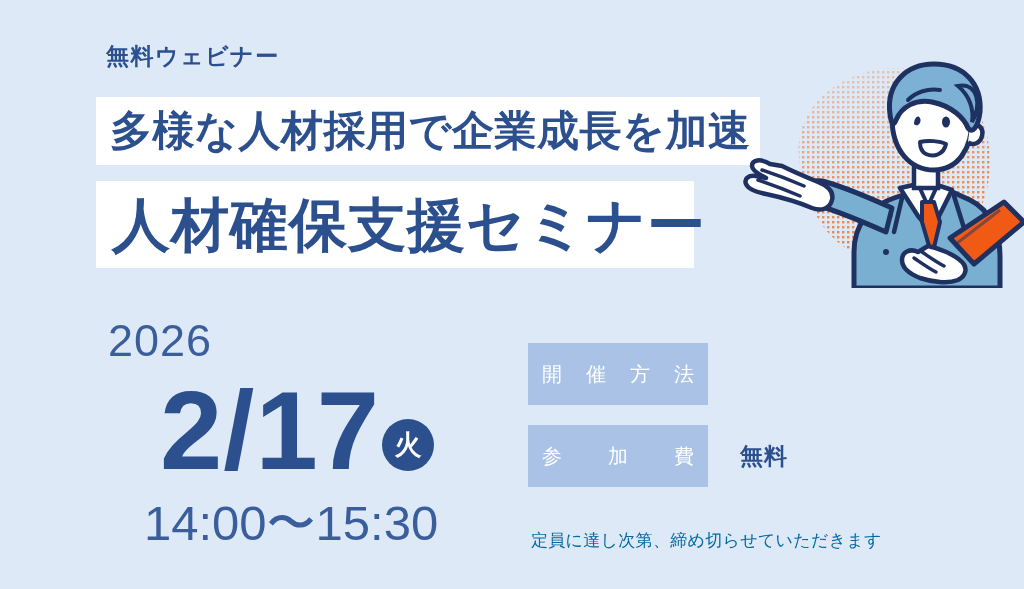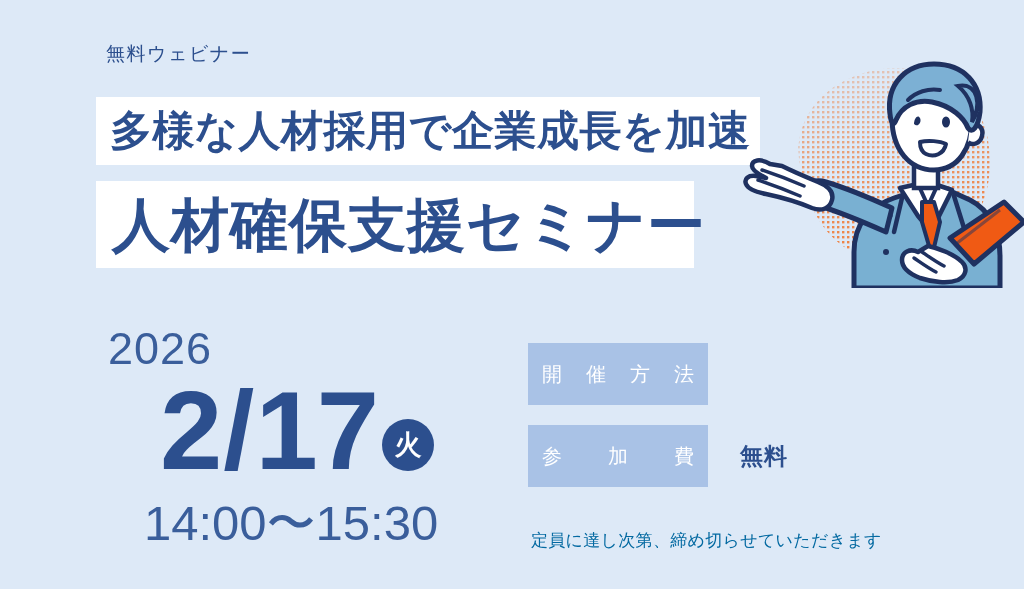--- a/index.html
+++ b/index.html
@@ -14,21 +14,21 @@
   .poster {
     position:absolute; inset:0;
     width:1024px; height:589px;
     background:#dde9f7;
     overflow:hidden;
   }
 
   
   .eyebrow {
     position:absolute; left:106px; top:44px;
-    font-size:19px; font-weight:400;
+    font-size:23px; font-weight:700;
     color:#2c4f8e;
     letter-spacing:1.5px;
     line-height:1.1;
     white-space:nowrap;
   }
 
   
   .band {
     position:absolute;
     background:#ffffff;
@@ -51,21 +51,21 @@
   
   .illus {
     position:absolute; left:742px; top:56px;
     width:282px; height:232px;
   }
   .illus svg { display:block; width:282px; height:232px; }
 
   
   .date-block { position:absolute; left:0; top:0; }
   .year {
-    position:absolute; left:108px; top:326px;
+    position:absolute; left:108px; top:318px;
     font-size:45px; font-weight:300; color:#3a5e9b;
     letter-spacing:1px; line-height:1;
   }
   .bigdate {
     position:absolute; left:160px; top:375px;
     font-size:112px; font-weight:bold; color:#2c4f8e;
     letter-spacing:-1px; line-height:1;
     white-space:nowrap;
     display:flex; align-items:center;
   }

